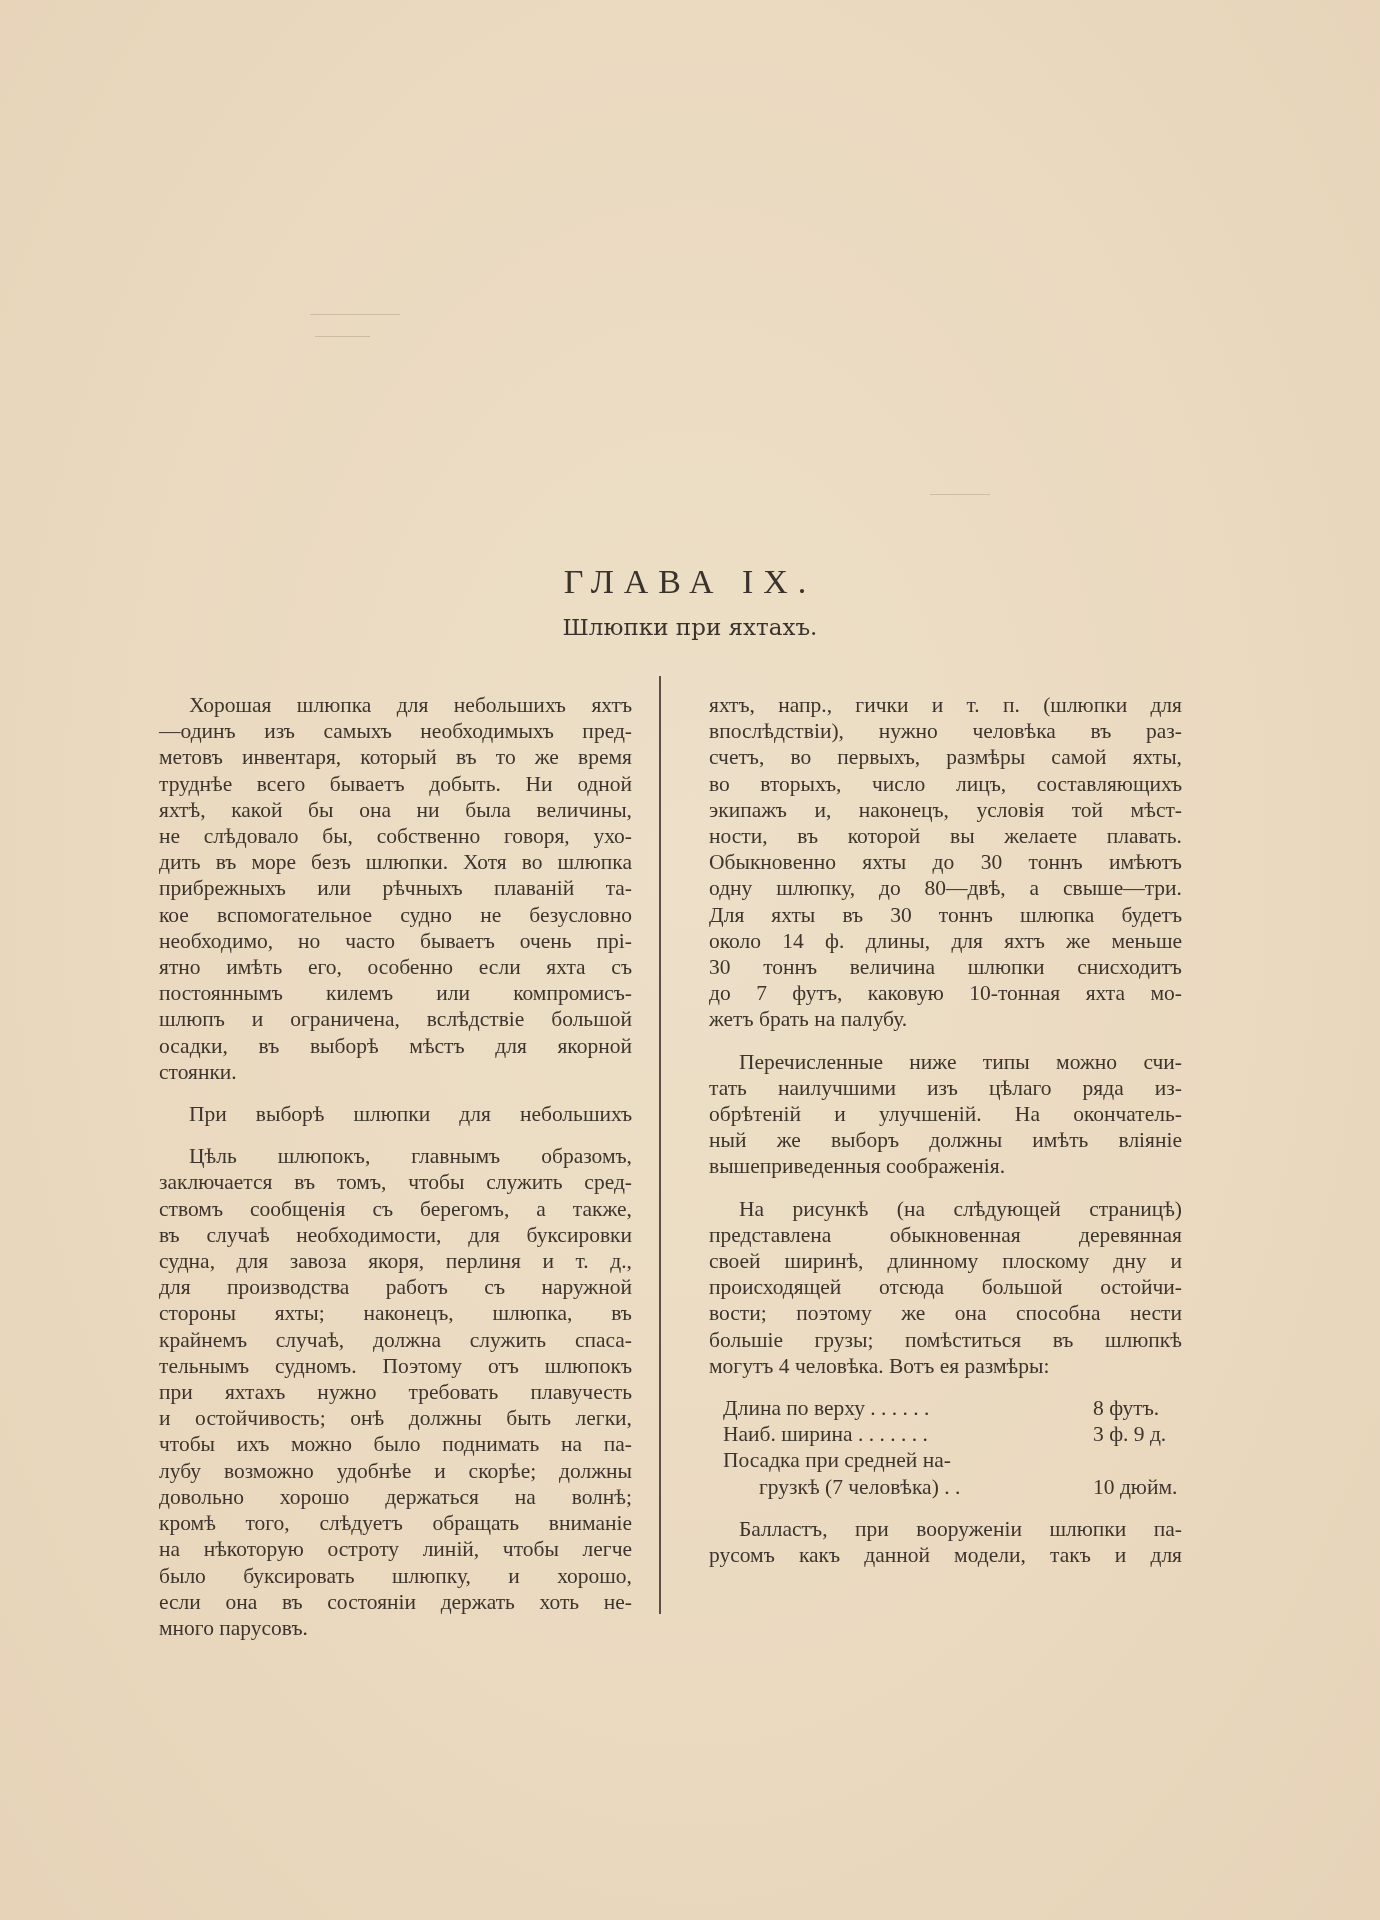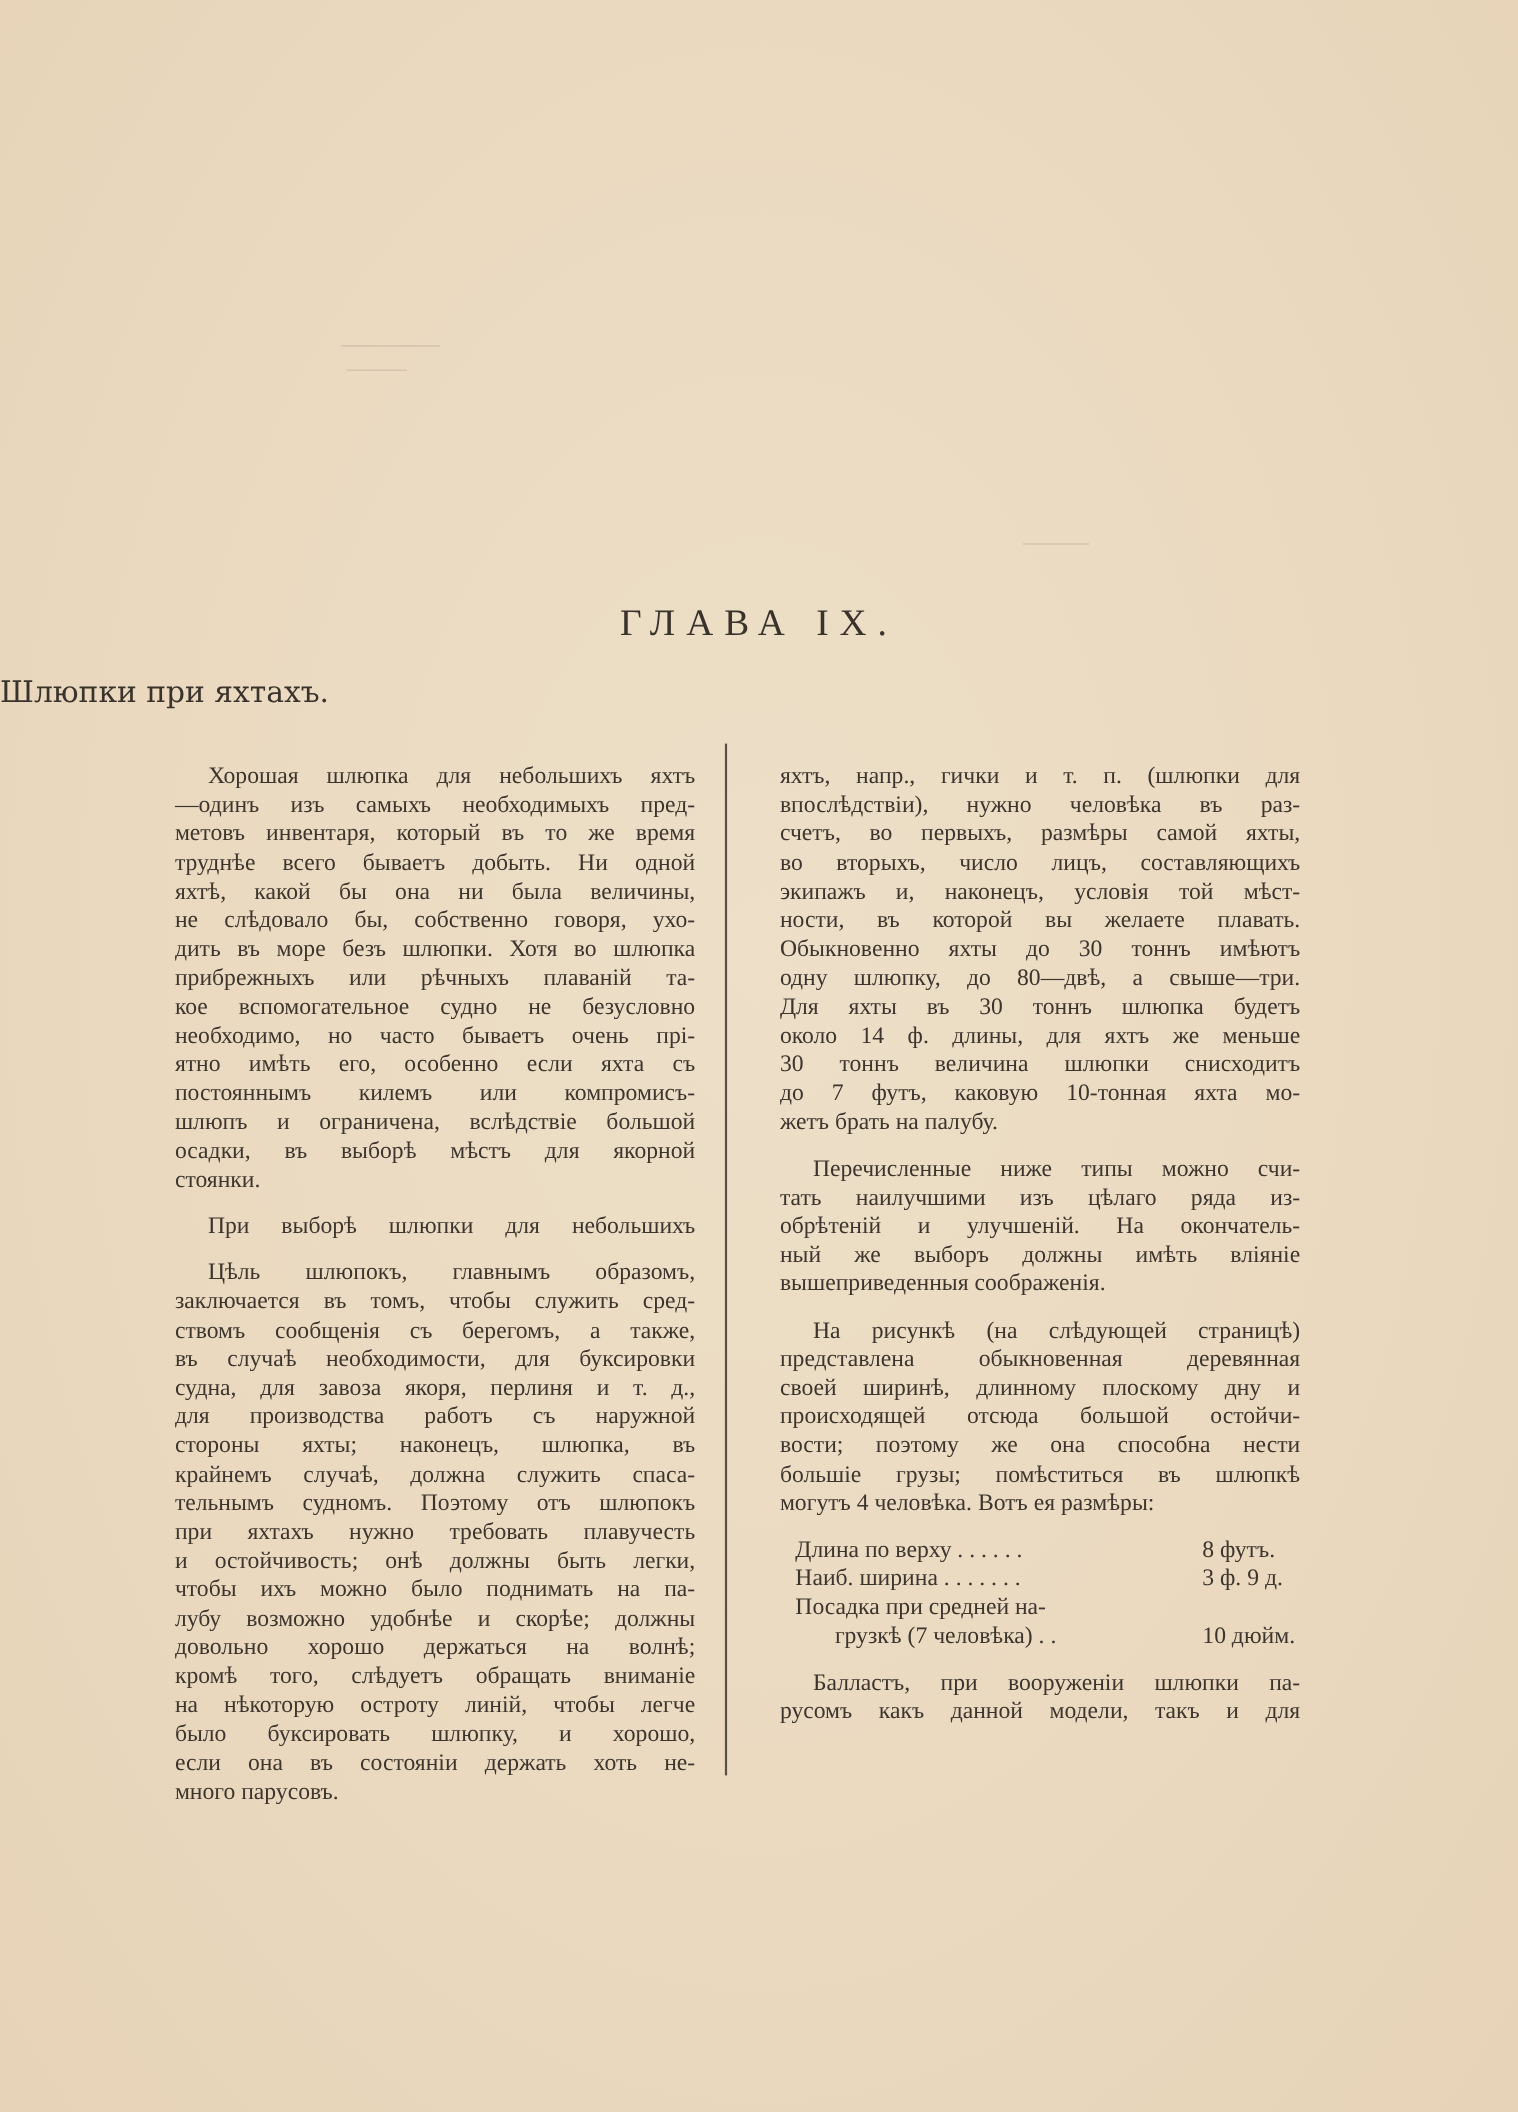--- a/index.html
+++ b/index.html
@@ -14,35 +14,35 @@
   }
   .page {
     position: absolute;
     left: 0; top: 0;
     width: 1380px; height: 1920px;
     background:
       radial-gradient(ellipse at 50% 45%, #eddfc8 0%, #ead9bf 60%, #e6d3b8 100%);
   }
   .chapter-num {
     position: absolute;
-    top: 548px;
+    top: 563px;
     left: 0; width: 1380px;
     text-align: center;
     font-family: "Liberation Serif", "DejaVu Serif", serif;
     font-size: 34px;
     letter-spacing: 10px;
     color: #3a332c;
   }
   .chapter-title {
     position: absolute;
     top: 614px;
     left: 0; width: 1380px;
-    text-align: left;
+    text-align: center;
     font-family: "DejaVu Serif", serif;
-    font-size: 27px;
+    font-size: 23px;
     color: #3a332c;
   }
   .col {
     position: absolute;
     top: 676px;
     width: 505px;
     font-family: "Liberation Serif", "DejaVu Serif", serif;
     font-size: 21.5px;
     line-height: 26.2px;
     text-align: justify;

